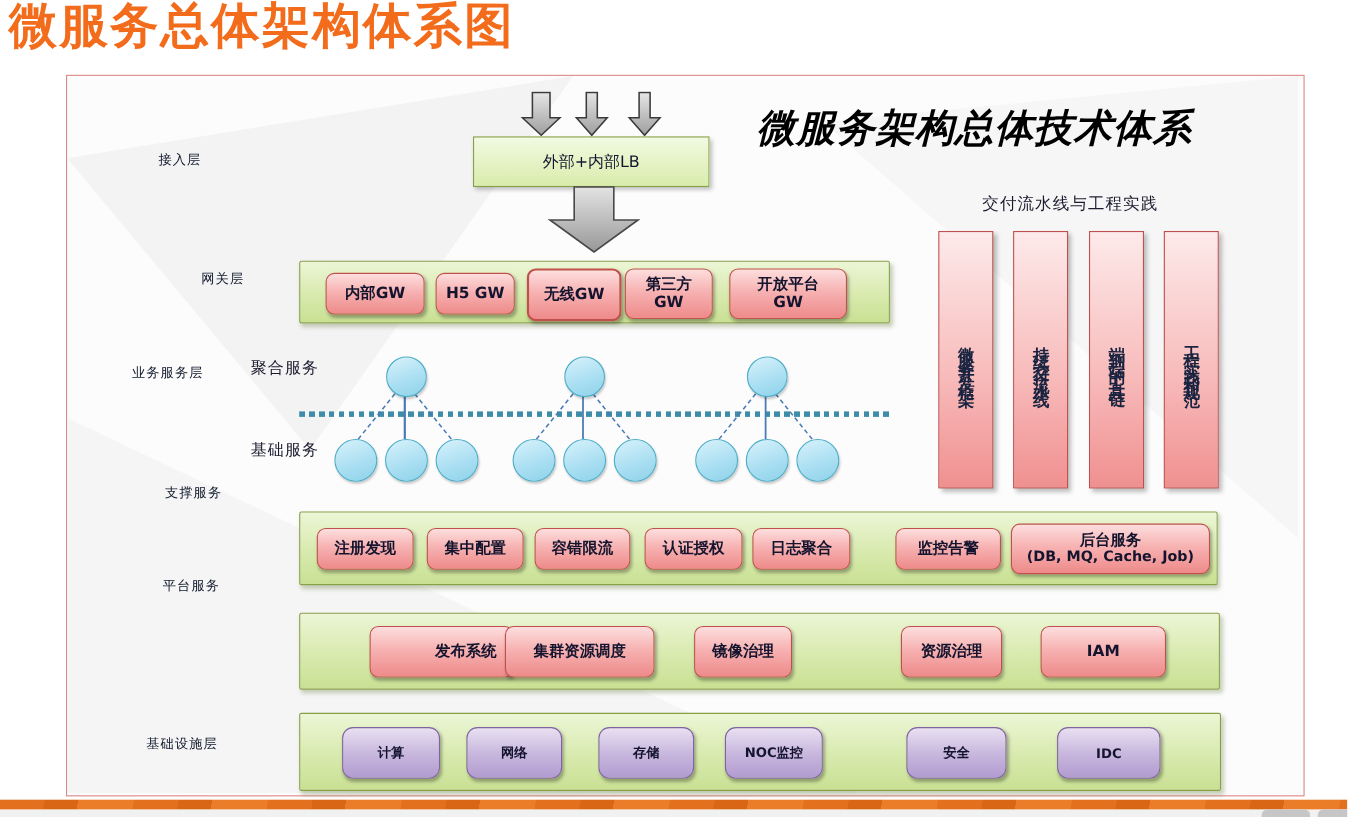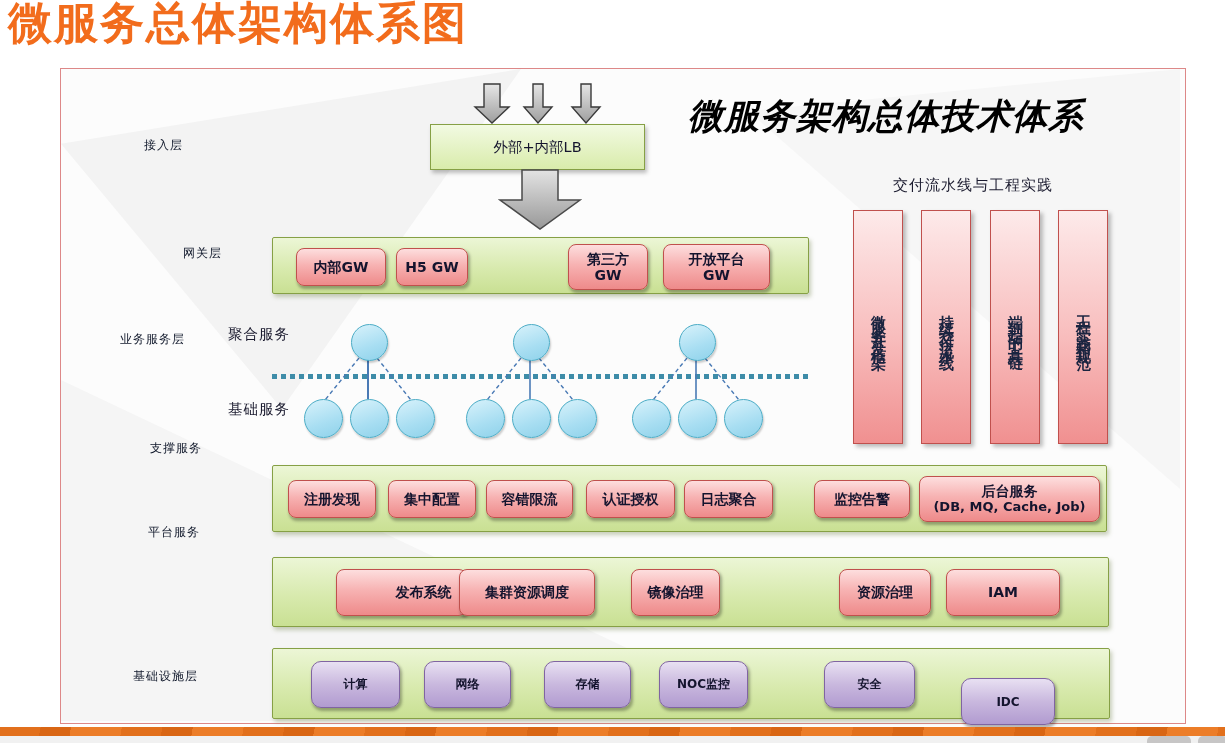--- a/index.html
+++ b/index.html
@@ -90,29 +90,29 @@
   #sp1{left:115px;top:14px;width:86px;height:36px;}
   #sp2{left:213px;top:14px;width:85px;height:36px;}
   #sp3{left:313px;top:14px;width:87px;height:36px;}
   #sp4{left:411px;top:14px;width:87px;height:36px;}
   #sp5{left:541px;top:14px;width:94px;height:36px;}
   #sp6{left:646px;top:10px;width:179px;height:44px;}
   
   #pf0{left:63px;top:11px;width:85px;height:45px;padding-left:44px;}
   #pf1{left:186px;top:11px;width:134px;height:45px;}
   #pf2{left:358px;top:11px;width:87px;height:45px;}
-  #pf3{left:546px;top:11px;width:90px;height:45px;margin-left:20px;}
+  #pf3{left:546px;top:11px;width:90px;height:45px;}
   #pf4{left:673px;top:11px;width:112px;height:45px;}
   
   #if0{left:38px;top:12px;width:87px;height:45px;}
   #if1{left:151px;top:12px;width:85px;height:45px;}
   #if2{left:271px;top:12px;width:85px;height:45px;}
   #if3{left:386px;top:12px;width:87px;height:45px;}
   #if4{left:551px;top:12px;width:89px;height:45px;}
-  #if5{left:688px;top:12px;width:92px;height:45px;margin-top:17px;}
+  #if5{left:688px;top:12px;width:92px;height:45px;}
   
   .circle{
     position:absolute;border-radius:50%;
     background:linear-gradient(160deg,#d8f2fb 0%,#a8def2 60%,#8fd2ea 100%);
     border:1.6px solid #4BACC6;box-shadow:1px 2px 2px rgba(0,0,0,.2);
   }
   .circ-t{width:35px;height:35px;top:324px;}
   .circ-b{width:37px;height:37px;top:399px;}
   .dotted-line{
     position:absolute;left:272px;top:374px;width:537px;height:5px;
@@ -186,20 +186,21 @@
         <stop offset="0" stop-color="#e3e3e3"></stop>
           <stop offset="1" stop-color="#989898"></stop>
       </linearGradient>
     </defs>
     <polygon points="24,1 60,1 60,31 82,31 42,60 2,31 24,31" fill="url(#ag2)" stroke="#4a4a4a" stroke-width="1.5"></polygon>
   </svg>
 
   <div class="green-bar" id="gateway-bar">
     <div class="red-box" id="gw0">内部GW</div>
     <div class="red-box" id="gw1">H5 GW</div>
+    <div class="red-box" id="gw2">无线GW</div>
     <div class="red-box two-line" id="gw3">
       <span>第三方</span>
       <span>GW</span>
     </div>
     <div class="red-box two-line" id="gw4">
       <span>开放平台</span>
       <span>GW</span>
     </div>
   </div>
 

